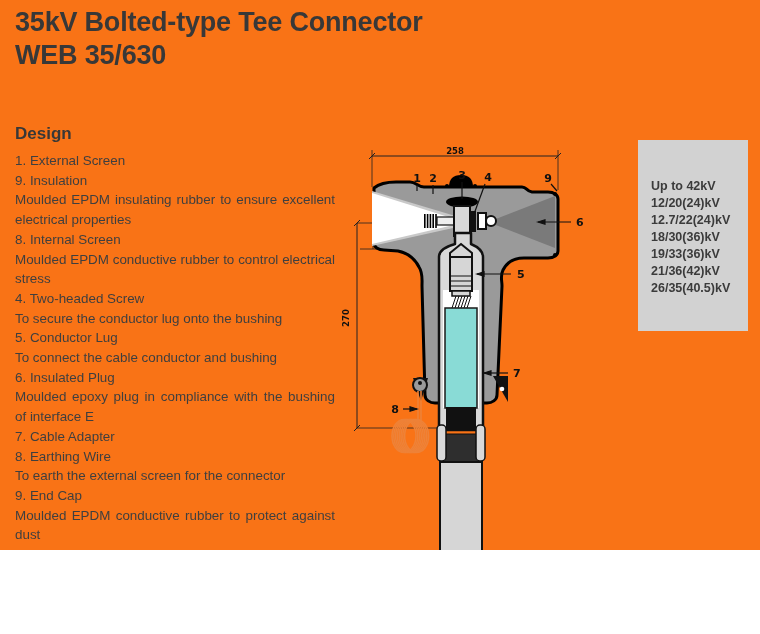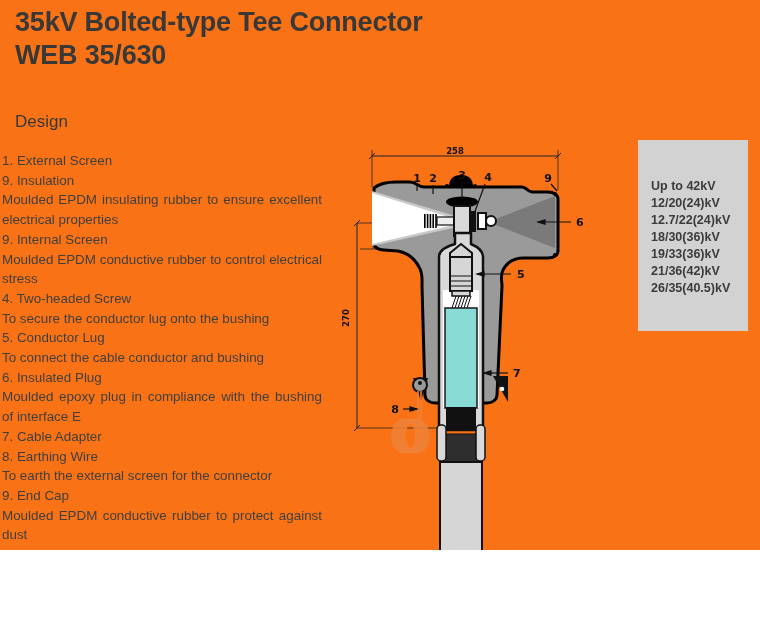--- a/index.html
+++ b/index.html
@@ -3,22 +3,22 @@
 <meta charset="utf-8">
 <style>
   * { margin:0; padding:0; box-sizing:border-box; }
   html,body { background:#ffffff; }
   .page {
     position:relative; width:760px; height:550px; background:#f97316;
     font-family:"Liberation Sans", sans-serif; color:#3d3d3d; overflow:hidden;
   }
   .title-block { position:absolute; left:15px; top:6px; }
   .title-line { font-size:27px; font-weight:700; color:#383838; line-height:33px; letter-spacing:-0.2px; }
-  .section-heading { position:absolute; left:15px; top:112px; font-size:17px; font-weight:400; color:#383838; }
-  .design-list { position:absolute; left:2px; top:151px; width:320px; font-size:13.4px; line-height:19.7px; color:#3f3f3f; }
+  .section-heading { position:absolute; left:15px; top:124px; font-size:17px; font-weight:700; color:#383838; }
+  .design-list { position:absolute; left:15px; top:151px; width:320px; font-size:13.4px; line-height:19.7px; color:#3f3f3f; }
   .design-list .d { text-align:justify; }
   .ratings-box {
     position:absolute; left:638px; top:140px; width:110px; height:191px;
     background:#d2d2d2; padding:38px 8px 4px 13px;
   }
   .ratings-box .rl { font-size:12.5px; font-weight:700; color:#3b3b3b; line-height:17px; white-space:nowrap; }
   .diagram-wrap { position:absolute; left:336px; top:140px; width:270px; height:494px; }
   .dim-note { position:absolute; left:505px; top:600px; font-size:13.5px; color:#3e3e3e; }
   svg text { font-family:"DejaVu Sans", sans-serif; }
   .callout-num { font-size:11px; font-weight:700; fill:#111; }
@@ -38,21 +38,21 @@
 
   <div class="design-list">
     <div class="item">
         <div class="t">1. External Screen</div>
       </div>
     <div class="item">
         <div class="t">9. Insulation</div>
         <div class="d">Moulded EPDM insulating rubber to ensure excellent electrical properties</div>
       </div>
     <div class="item">
-        <div class="t">9. Internal Screen</div>
+        <div class="t">8. Internal Screen</div>
         <div class="d">Moulded EPDM conductive rubber to control electrical stress</div>
       </div>
     <div class="item">
         <div class="t">4. Two-headed Screw</div>
         <div class="d">To secure the conductor lug onto the bushing</div>
       </div>
     <div class="item">
         <div class="t">5. Conductor Lug</div>
         <div class="d">To connect the cable conductor and bushing</div>
       </div>

